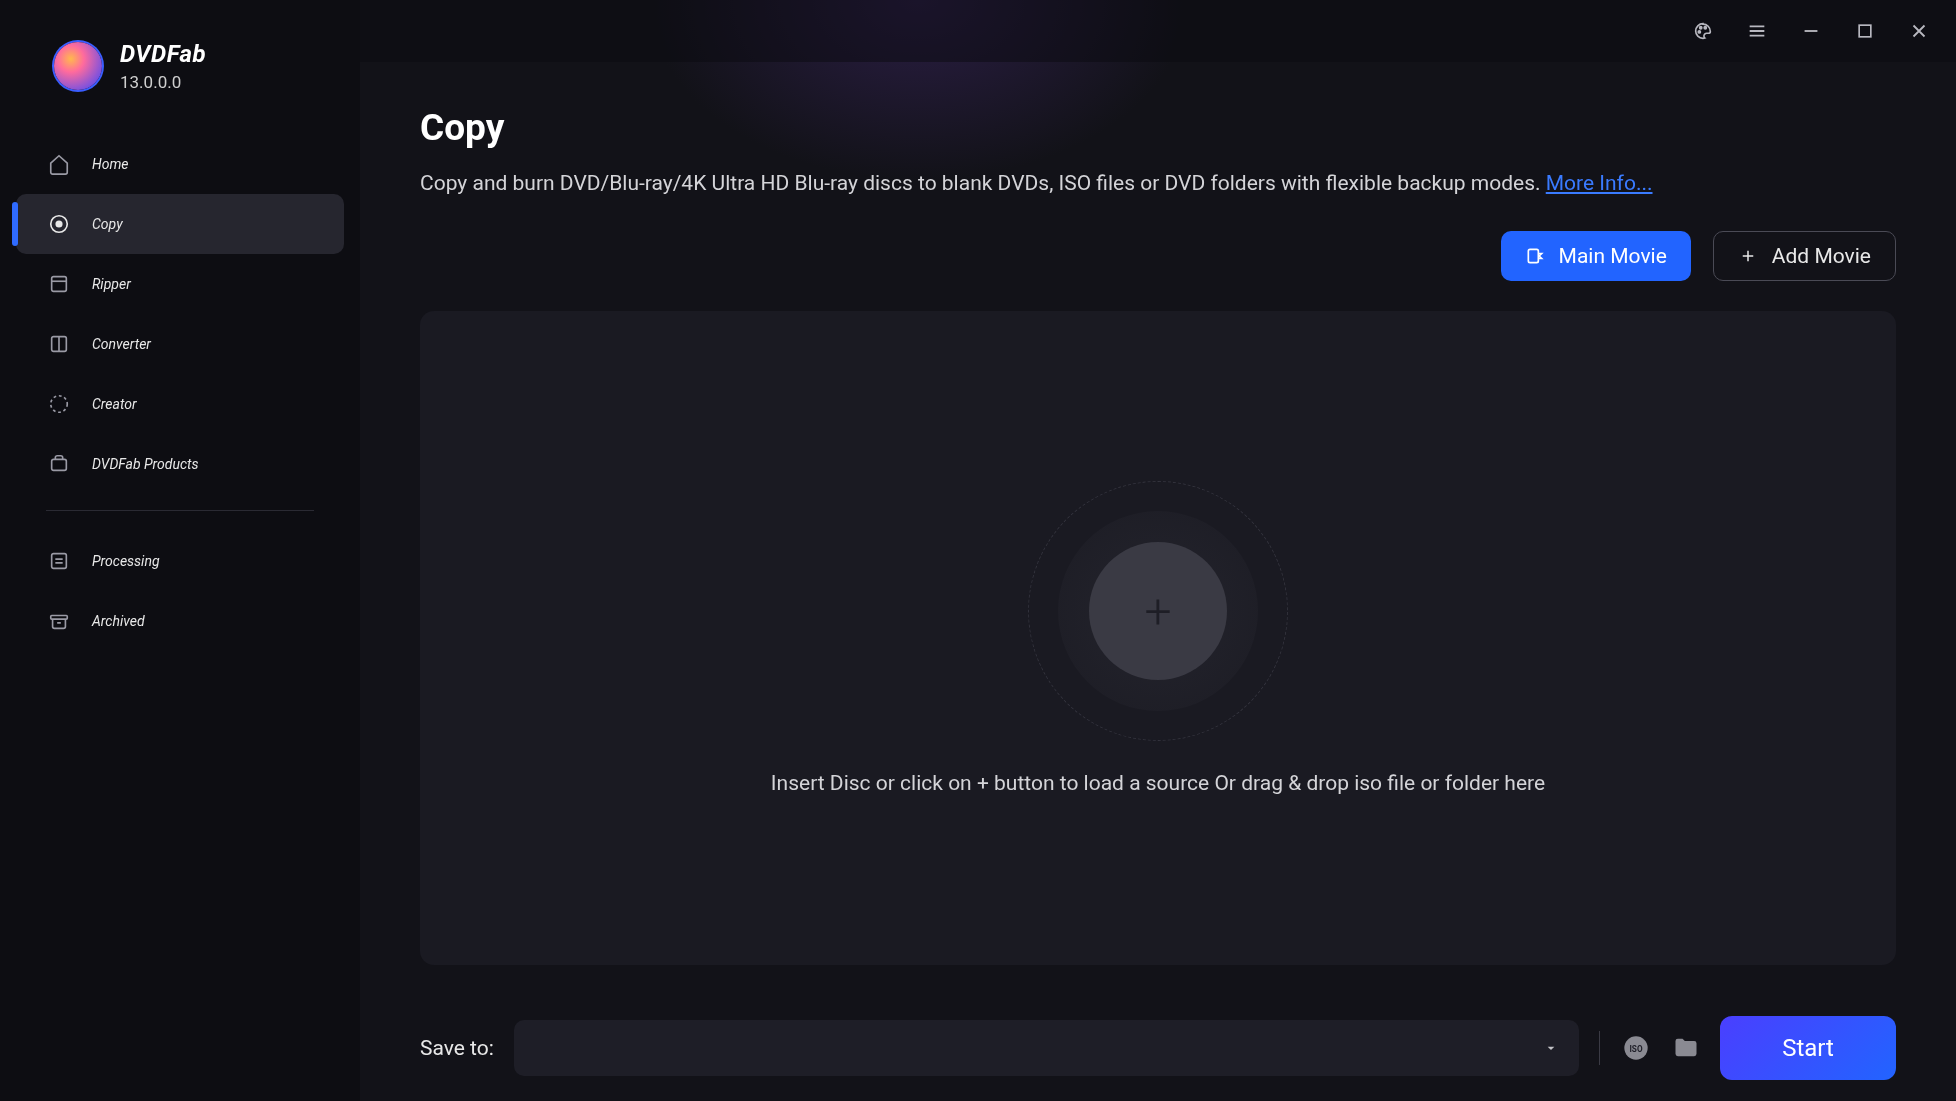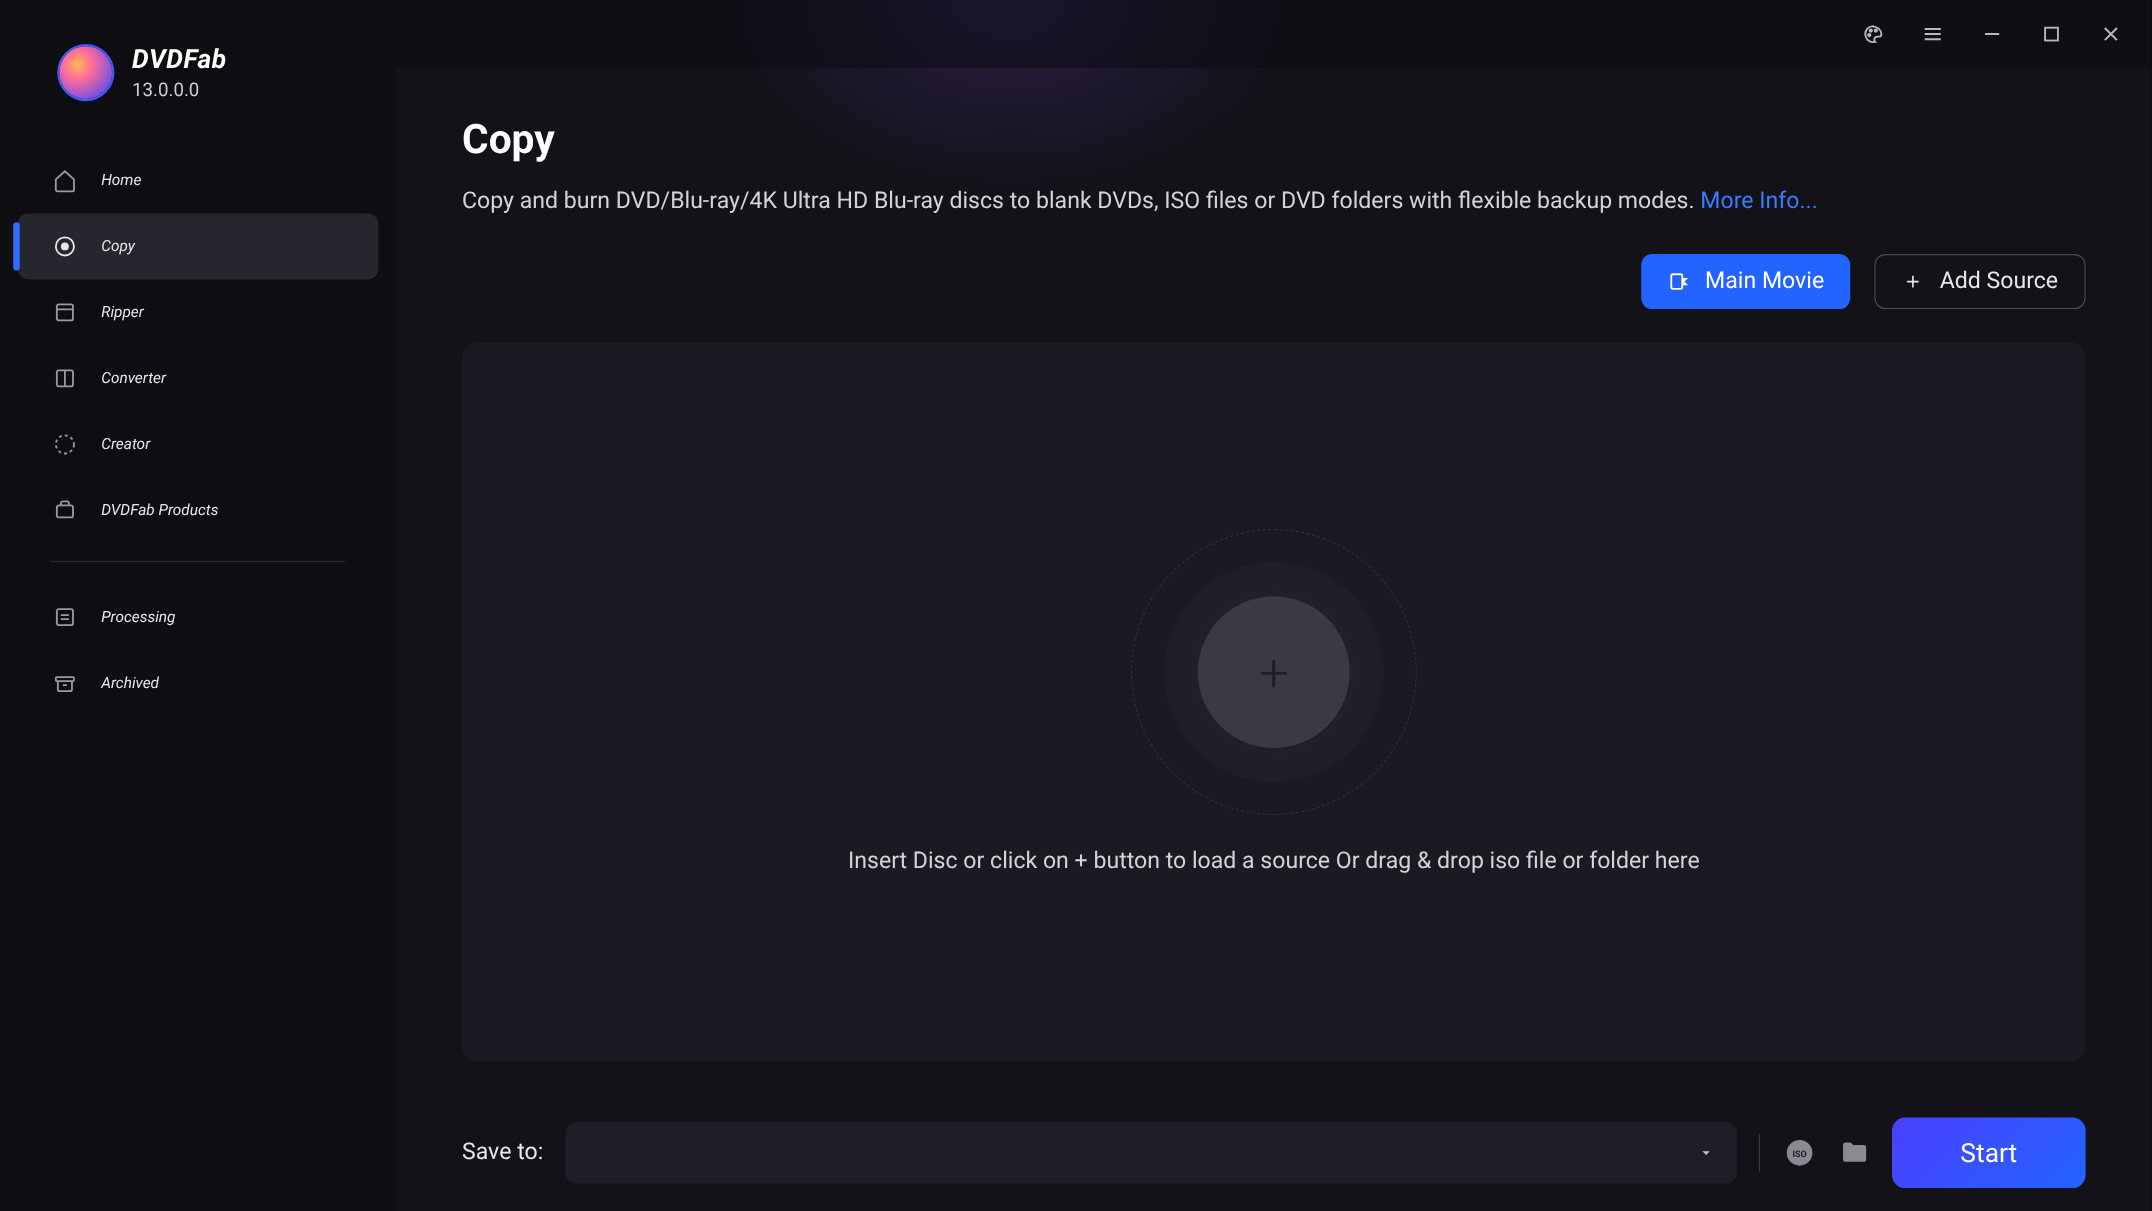--- a/index.html
+++ b/index.html
@@ -143,20 +143,21 @@
       color: #fff;
       margin-bottom: 22px;
     }
     .page-desc {
       font-size: 21px;
       color: #d4d4d8;
       margin-bottom: 36px;
     }
     .page-desc a {
       color: #3a7bff;
+      text-decoration: underline;
       cursor: pointer;
     }
     .action-row {
       display: flex;
       gap: 22px;
       margin-bottom: 30px;
       justify-content: flex-end;
     }
     .btn {
       display: inline-flex;
@@ -436,21 +437,21 @@
             </svg>
         </span>
         <span>Main Movie</span>
       </button>
       <button class="btn btn-outline">
         <span class="btn-icon">
           <svg width="18" height="18" viewBox="0 0 24 24" fill="none" stroke="currentColor" stroke-width="2">
               <path d="M12 5v14M5 12h14"></path>
             </svg>
         </span>
-        <span>Add Source</span>
+        <span>Add Movie</span>
       </button>
     </div>
 
     <div class="drop-area">
       <div class="drop-circle-outer">
         <div class="drop-circle-mid">
           <div class="drop-circle-inner">
             <span class="drop-plus">+</span>
           </div>
         </div>

